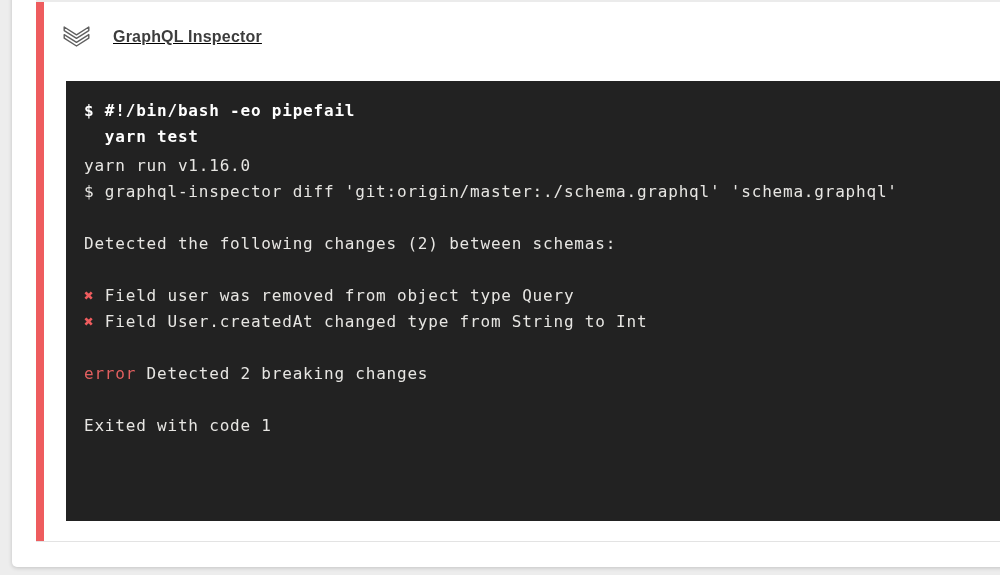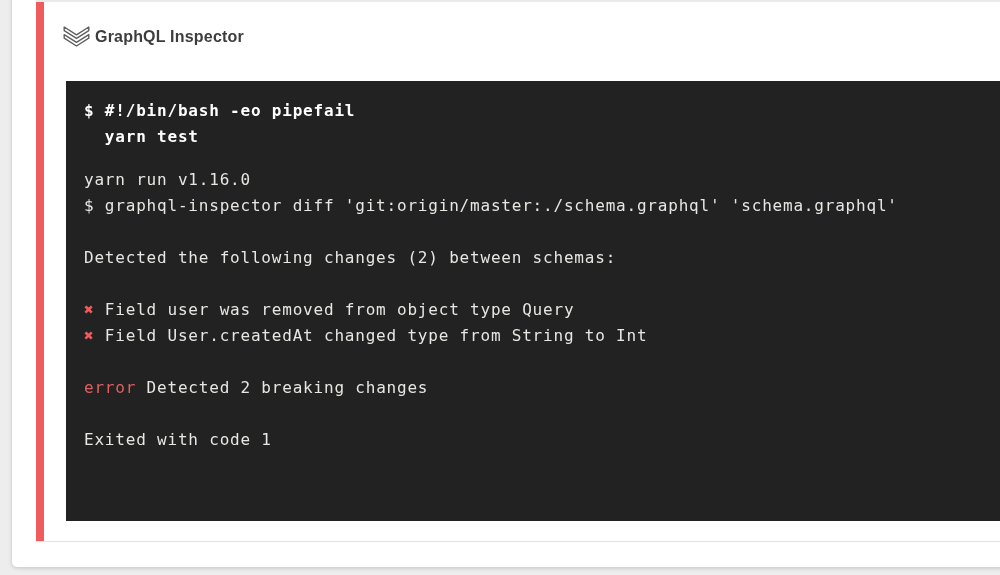--- a/index.html
+++ b/index.html
@@ -41,43 +41,44 @@
     width:8px;height:539px;
     background:var(--accent-red);
   }
   .divider-bottom{
     position:absolute;left:36px;top:541px;
     width:964px;height:1px;
     background:var(--divider-bottom);
   }
   .step-header{
     position:absolute;left:63px;top:26px;
-    display:flex;align-items:center;gap:5px;
+    display:flex;align-items:center;gap:23px;
     cursor:pointer;
+    text-decoration:underline;
   }
   .chev{width:27px;height:21px;display:block;}
   .step-title{
     font-size:16px;font-weight:bold;
     color:var(--title-text);
     letter-spacing:0.2px;
   }
   .terminal{
     position:absolute;left:66px;top:81px;
     width:934px;height:440px;
     box-sizing:border-box;
     background:var(--terminal-bg);
     padding:17px 18px;
     font-family:"DejaVu Sans Mono","Liberation Mono",monospace;
     font-size:16px;line-height:26px;letter-spacing:0.8px;
     color:var(--terminal-text);
     overflow:hidden;
   }
   .t-line{white-space:pre;min-height:26px;}
   .cmd .t-line{color:var(--command-text);font-weight:bold;}
-  .out{margin-top:17px;}
+  .out{margin-top:3px;}
   .px-error{color:var(--error-red);}
   .px-x{color:var(--accent-red);}
   .px-info{color:var(--info-cyan);}
 </style>
 </head>
 <body>
 
 <div class="card"></div>
 <div class="divider-top"></div>
 <div class="red-bar"></div>

